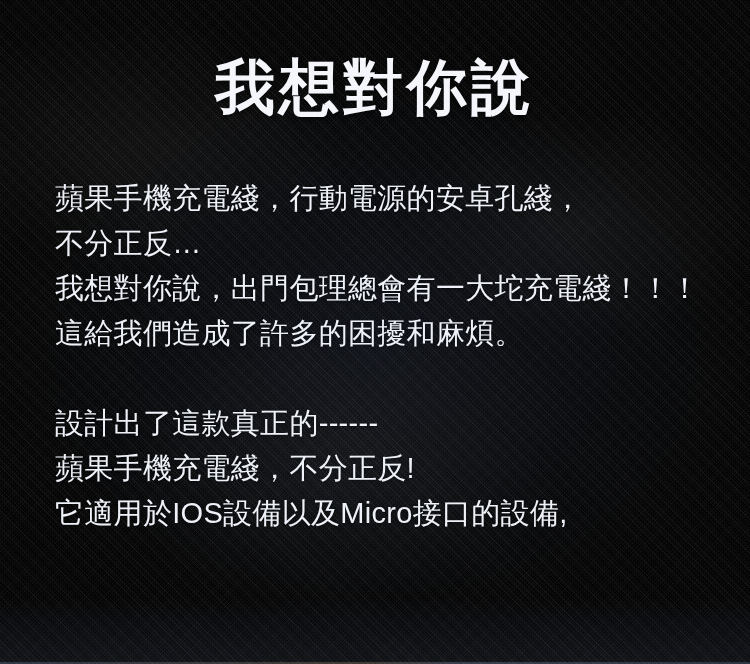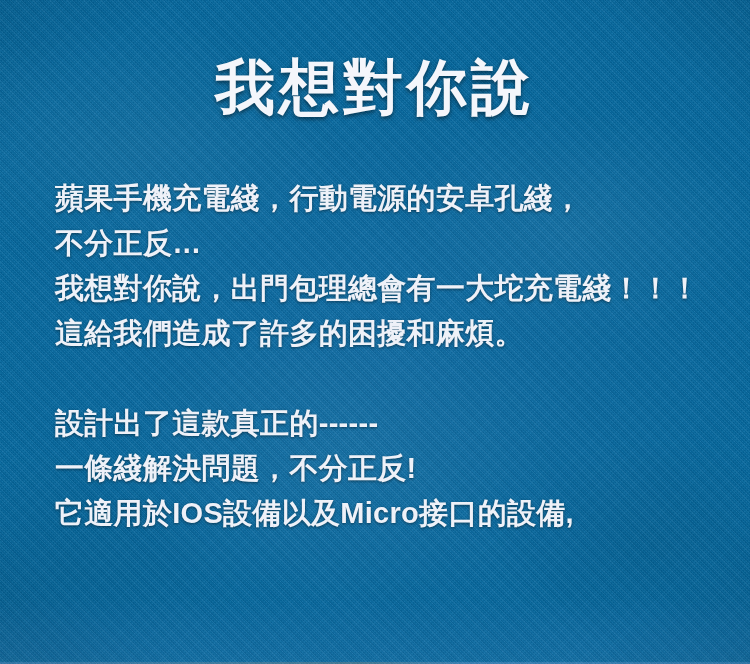--- a/index.html
+++ b/index.html
@@ -10,21 +10,21 @@
     width: 750px;
     height: 664px;
     overflow: hidden;
     font-family: "Liberation Sans", "DejaVu Sans", sans-serif;
   }
 
   #poster {
     position: relative;
     width: 750px;
     height: 664px;
-    background-color: #0369a1;
+    background-color: #000000;
     overflow: hidden;
   }
 
   
   .tex {
     position: absolute;
     inset: 0;
     pointer-events: none;
   }
   .tex-diag-a {
@@ -136,21 +136,21 @@
 
   #body-block {
     position: absolute;
     left: 55px;
     top: 176px;
     width: 660px;
   }
   .body-line {
     color: #eef1f8;
     font-size: 29px;
-    font-weight: bold;
+    font-weight: normal;
     line-height: 45px;
     height: 45px;
     letter-spacing: 0.3px;
     white-space: nowrap;
     text-shadow: 0 1px 3px rgba(0,0,0,0.45);
   }
   .body-line.spacer {
     height: 45px;
   }
 </style>
@@ -172,18 +172,18 @@
 
     <div id="title">我想對你說</div>
 
     <div id="body-block">
       <div class="body-line">蘋果手機充電綫，行動電源的安卓孔綫，</div>
       <div class="body-line">不分正反…</div>
       <div class="body-line">我想對你說，出門包理總會有一大坨充電綫！！！</div>
       <div class="body-line">這給我們造成了許多的困擾和麻煩。</div>
       <div class="body-line spacer"></div>
       <div class="body-line">設計出了這款真正的------</div>
-      <div class="body-line">一條綫解決問題，不分正反!</div>
+      <div class="body-line">蘋果手機充電綫，不分正反!</div>
       <div class="body-line">它適用於IOS設備以及Micro接口的設備,</div>
     </div>
 
   </div>
 </div>
 
 </body></html>

